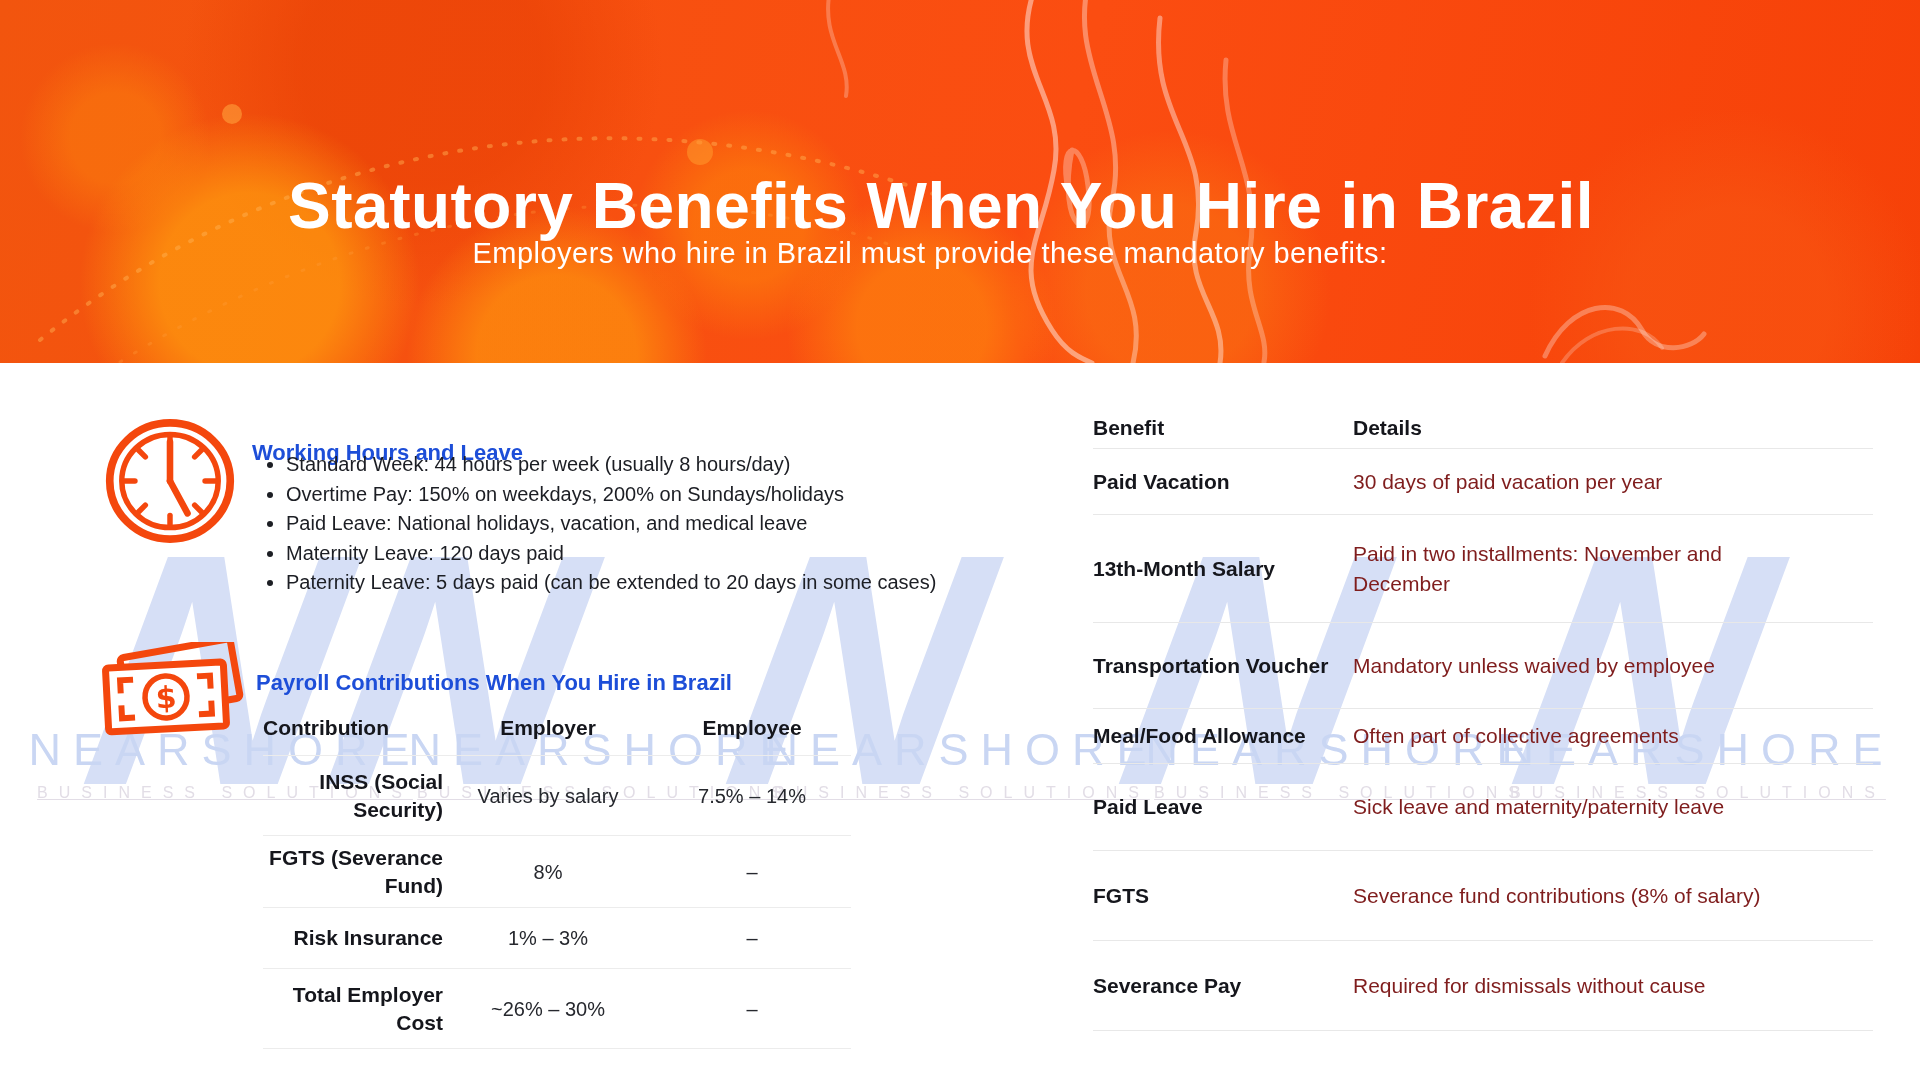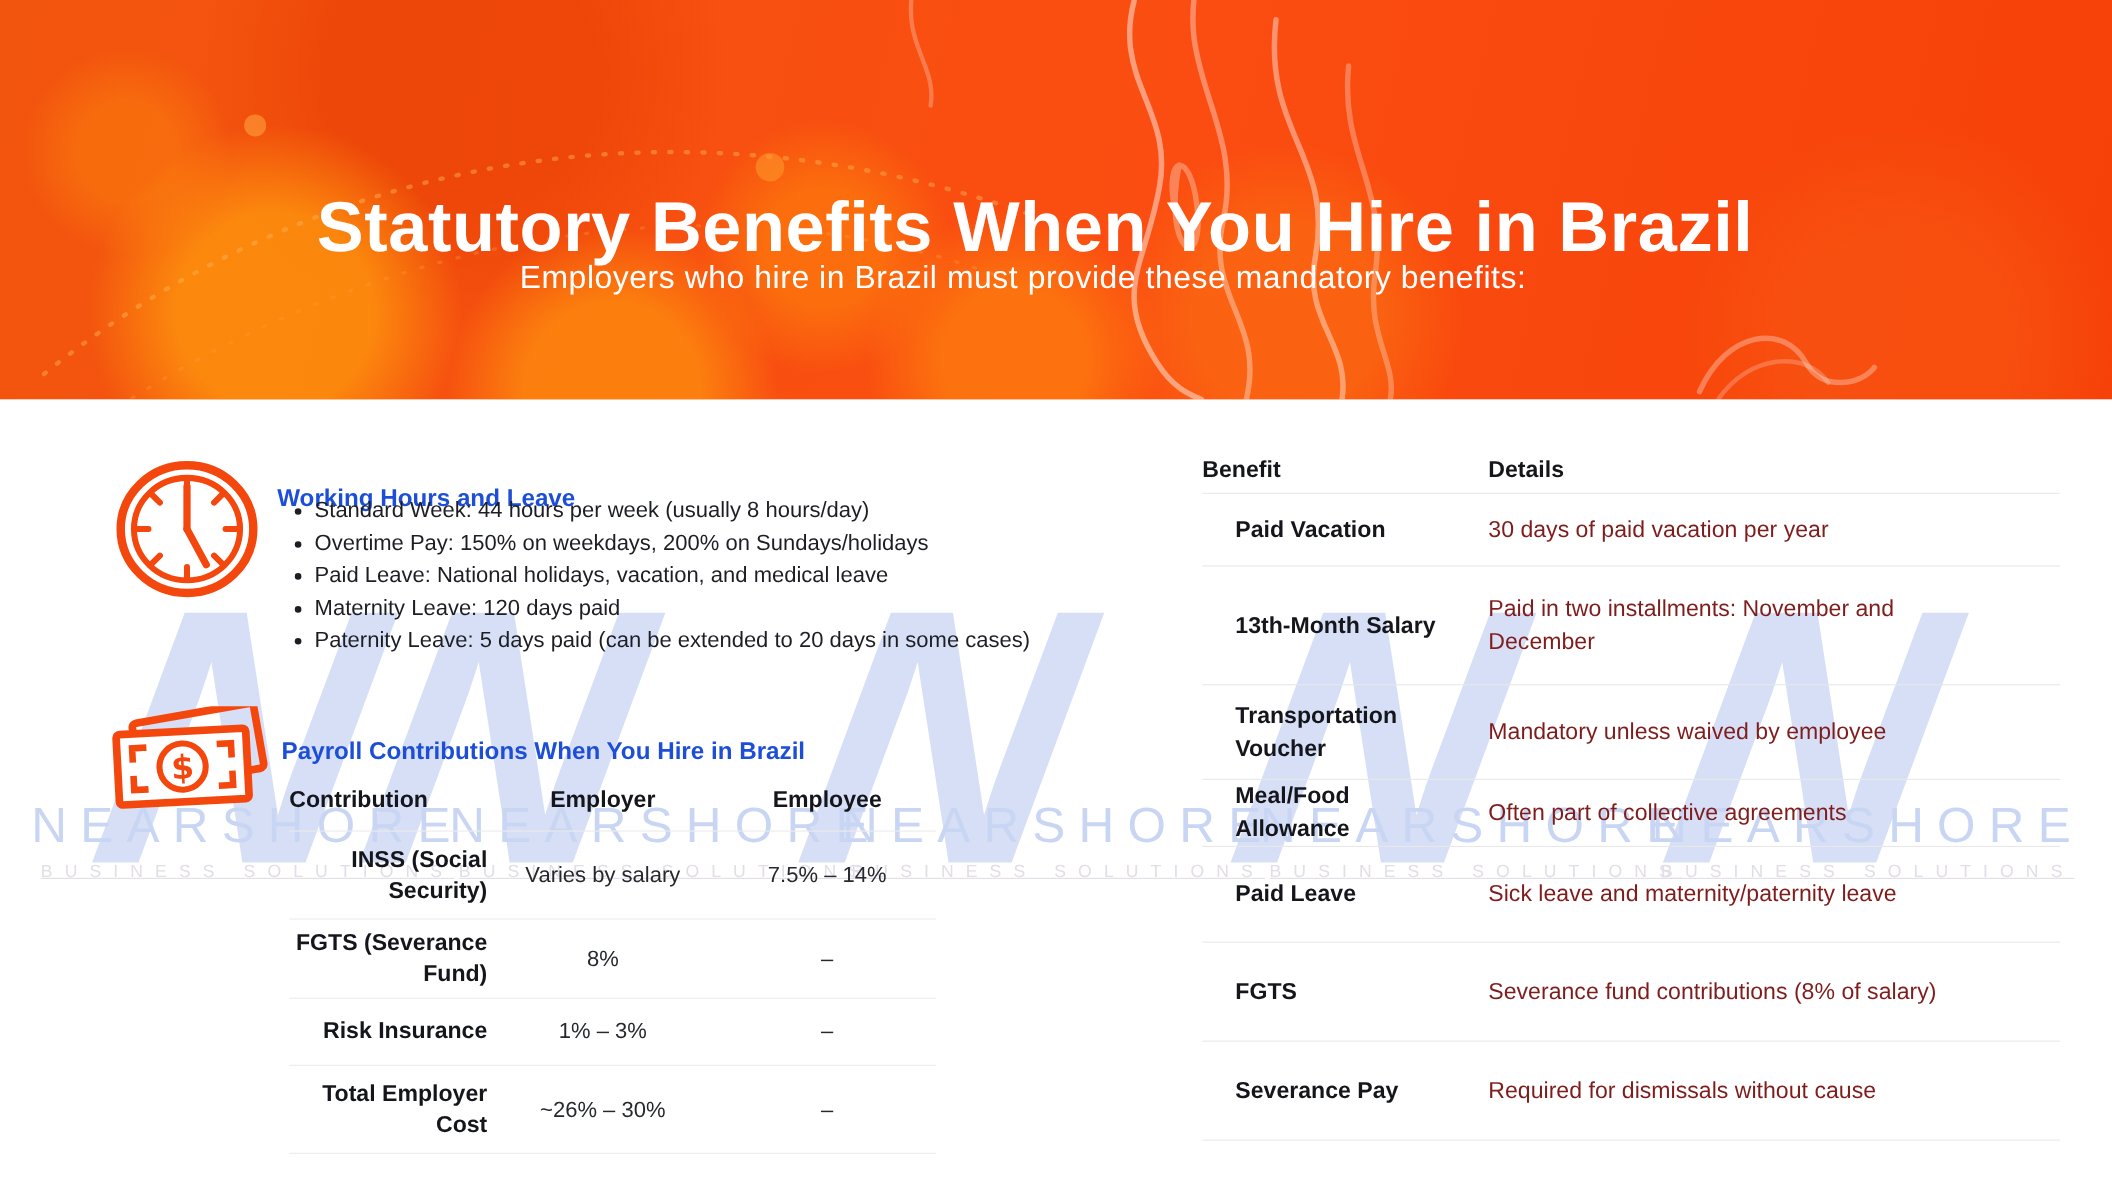--- a/index.html
+++ b/index.html
@@ -57,21 +57,21 @@
   .prow{display:grid;grid-template-columns:180px 210px 198px;align-items:center;border-bottom:1px solid #ececec;}
   .prow.head{min-height:55px;}
   .prow .c-label{font-size:21px;line-height:28px;font-weight:700;color:#15161c;text-align:right;}
   .prow .c-val{font-size:20px;line-height:26px;font-weight:400;color:#26282e;text-align:center;}
   .prow .c-h{font-size:21px;font-weight:700;color:#15161c;}
   .prow .c-h.mid,.prow .c-h.end{text-align:center;}
   
   .btable{position:absolute;left:1093px;top:408px;width:780px;}
   .brow{display:grid;grid-template-columns:240px 1fr;column-gap:20px;align-items:center;border-bottom:1px solid #e8e8e8;}
   .brow.head{min-height:40px;}
-  .brow .b-label{font-size:21px;line-height:30px;font-weight:700;color:#15161c;margin-left:30px;}
+  .brow .b-label{font-size:21px;line-height:30px;font-weight:700;color:#15161c;}
   .brow .b-detail{font-size:21px;line-height:30px;font-weight:400;color:#7f1d1d;padding-right:50px;}
   .brow .b-h{font-size:21px;font-weight:700;color:#15161c;}
 </style>
 </head>
 <body>
 
 <div class="page">
 
   <header class="banner">
     <div class="texture"></div>

